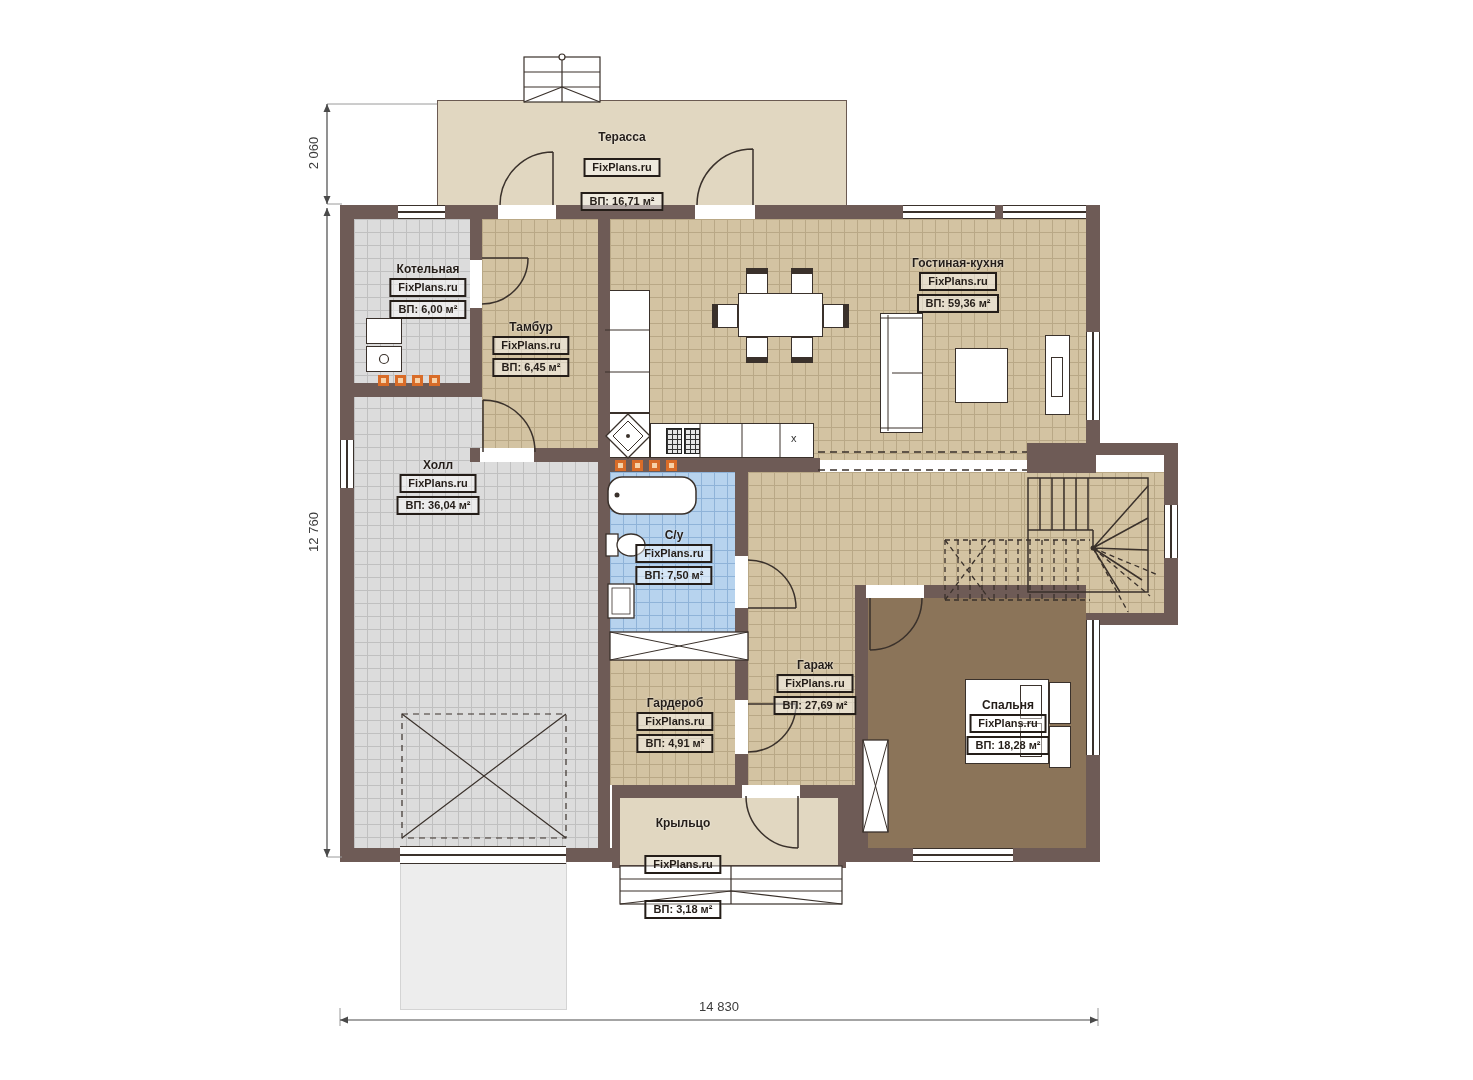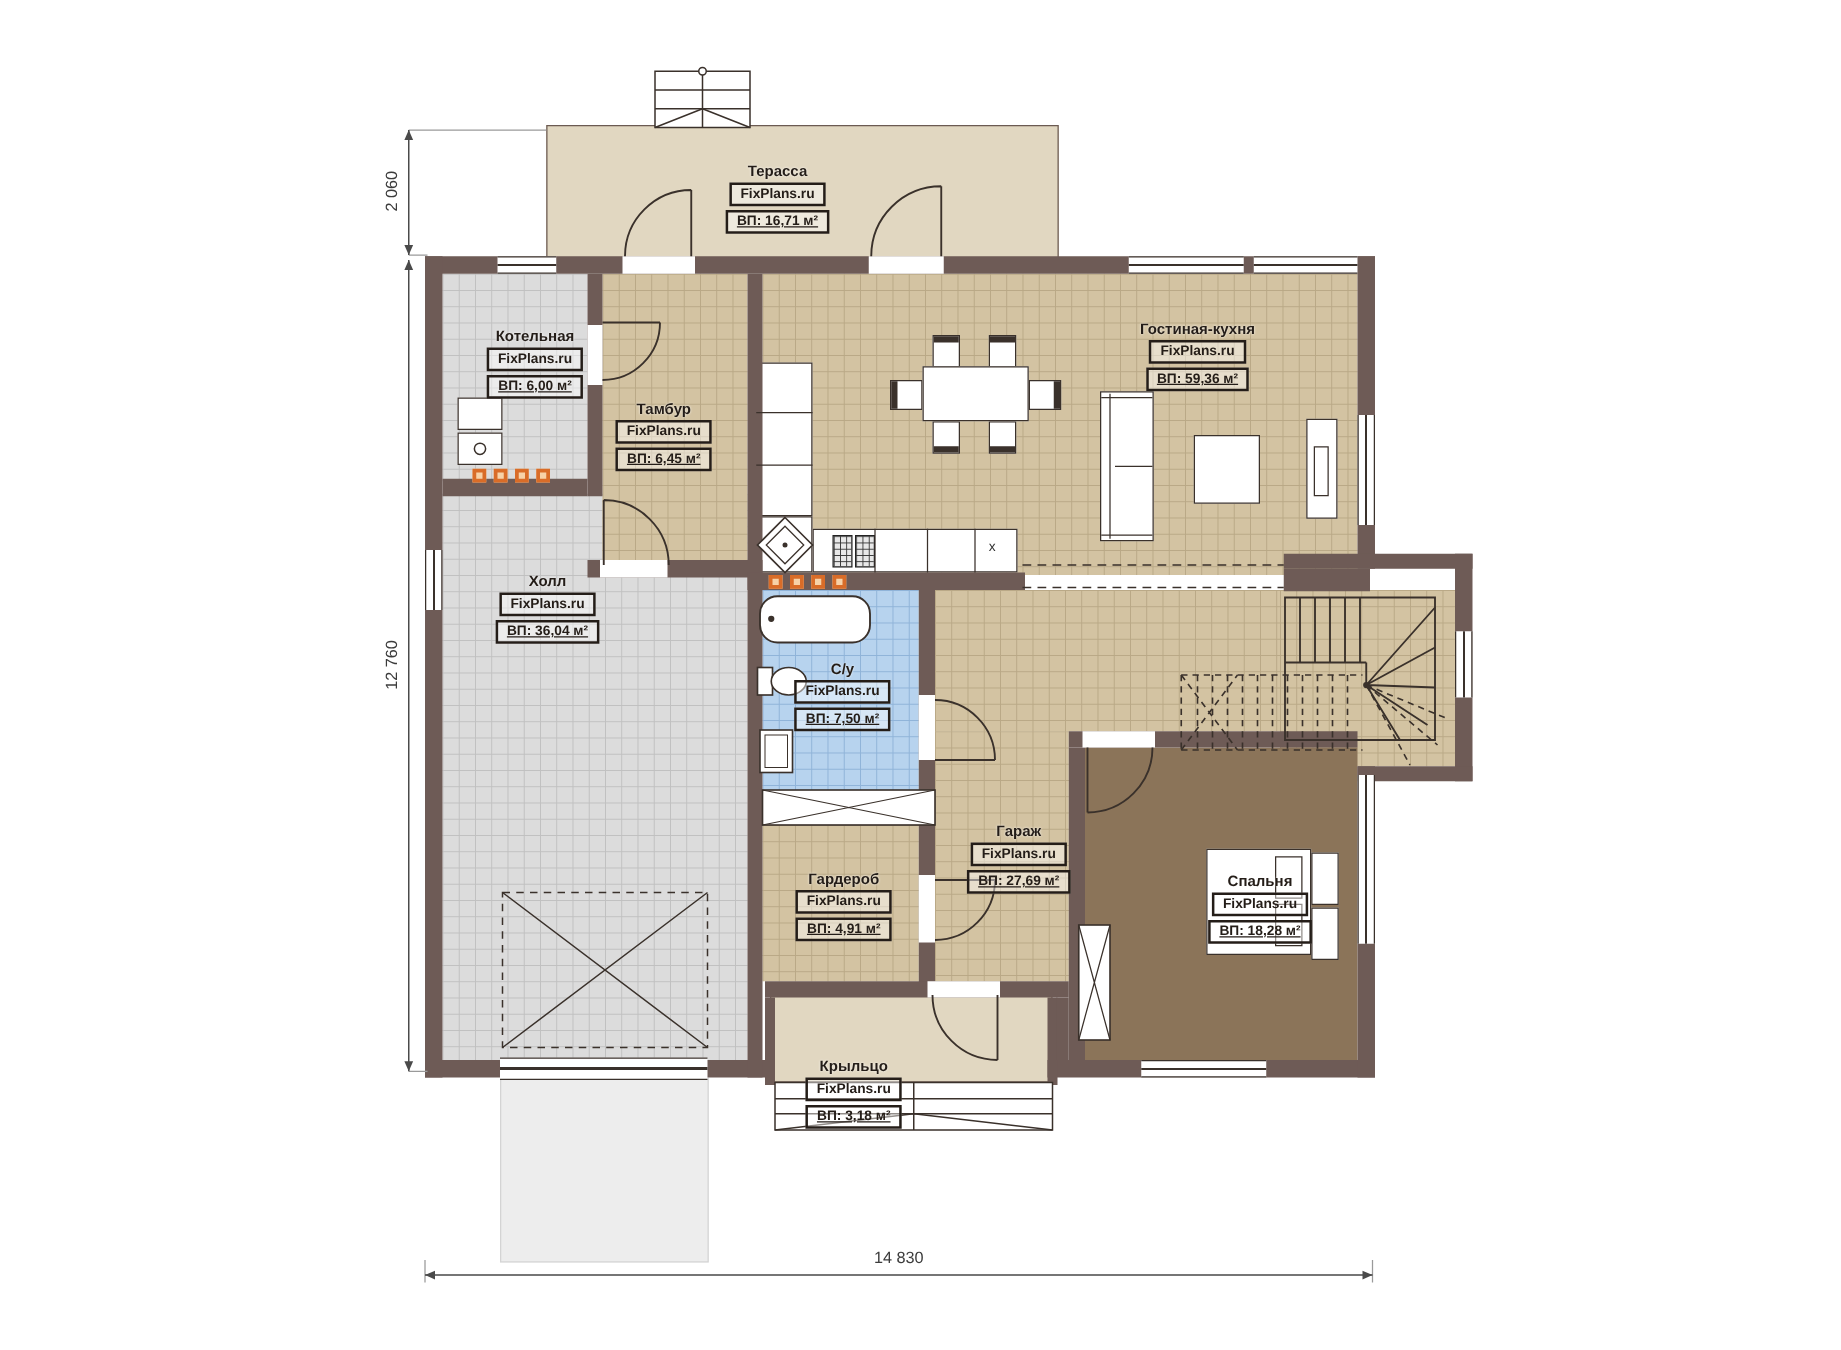--- a/index.html
+++ b/index.html
@@ -31,21 +31,21 @@
   .stove{position:absolute;z-index:2;border:1px solid #222;box-sizing:border-box;background-color:#e8e8e8;
      background-image:linear-gradient(#333 1px,transparent 1px),linear-gradient(90deg,#333 1px,transparent 1px);
      background-size:5px 5px;}
   .heater{position:absolute;z-index:4;width:11px;height:11px;border:3px solid #d96c28;background:#f7d2a8;box-sizing:border-box;}
   svg.overlay{position:absolute;left:0;top:0;z-index:5;pointer-events:none;}
   .room-label{position:absolute;z-index:6;display:flex;flex-direction:column;align-items:center;
      transform:translateX(-50%);color:#241d18;}
   .rl-title{font-weight:700;font-size:12px;margin-bottom:2px;white-space:nowrap;text-shadow:0 0 2px rgba(255,255,255,.9);}
   .rl-box{border:2px solid #241d18;background:rgba(255,255,255,.45);padding:0 7px;line-height:15px;
      white-space:nowrap;font-size:11px;font-weight:600;}
-  .rl-box.second{margin-top:3px;text-decoration:underline;}
+  .rl-box.second{margin-top:3px;}
   .dim-label{position:absolute;z-index:6;font-size:13px;color:#3c3c3c;white-space:nowrap;}
   .counter-mark{position:absolute;z-index:3;font-size:11px;color:#333;}
 </style>
 </head>
 <body>
 
 <div id="plan">
 
   <div class="floor floor-outdoor" style="left:437px;top:100px;width:410px;height:107px;"></div>
   <div class="floor floor-outdoor" style="left:616px;top:796px;width:226px;height:70px;border-top:none;"></div>
@@ -252,21 +252,21 @@
         <polygon points="327,104 323.5,112 330.5,112"></polygon>
         <polygon points="327,204 323.5,196 330.5,196"></polygon>
         <polygon points="327,208 323.5,216 330.5,216"></polygon>
         <polygon points="327,857 323.5,849 330.5,849"></polygon>
         <polygon points="340,1020 348,1016.5 348,1023.5"></polygon>
         <polygon points="1098,1020 1090,1016.5 1090,1023.5"></polygon>
       </g>
     </g>
   </svg>
 
-  <div class="room-label" style="left:622px;top:130px;">
+  <div class="room-label" style="left:622px;top:130px;gap:12px;">
     <div class="rl-title">Терасса</div>
     <div class="rl-box">FixPlans.ru</div>
     <div class="rl-box second">ВП: 16,71 м²</div>
   </div>
   <div class="room-label" style="left:428px;top:262px;">
     <div class="rl-title">Котельная</div>
     <div class="rl-box">FixPlans.ru</div>
     <div class="rl-box second">ВП: 6,00 м²</div>
   </div>
   <div class="room-label" style="left:531px;top:320px;">
@@ -297,21 +297,21 @@
   <div class="room-label" style="left:675px;top:696px;">
     <div class="rl-title">Гардероб</div>
     <div class="rl-box">FixPlans.ru</div>
     <div class="rl-box second">ВП: 4,91 м²</div>
   </div>
   <div class="room-label" style="left:1008px;top:698px;">
     <div class="rl-title">Спальня</div>
     <div class="rl-box">FixPlans.ru</div>
     <div class="rl-box second">ВП: 18,28 м²</div>
   </div>
-  <div class="room-label" style="left:683px;top:846px;">
+  <div class="room-label" style="left:683px;top:816px;gap:23px;">
     <div class="rl-title">Крыльцо</div>
     <div class="rl-box">FixPlans.ru</div>
     <div class="rl-box second">ВП: 3,18 м²</div>
   </div>
 
   <div class="dim-label" style="left:313px;top:153px;transform:translate(-50%,-50%) rotate(-90deg);">2 060</div>
   <div class="dim-label" style="left:313px;top:532px;transform:translate(-50%,-50%) rotate(-90deg);">12 760</div>
   <div class="dim-label" style="left:719px;top:1006px;transform:translate(-50%,-50%);">14 830</div>
 </div>
 

